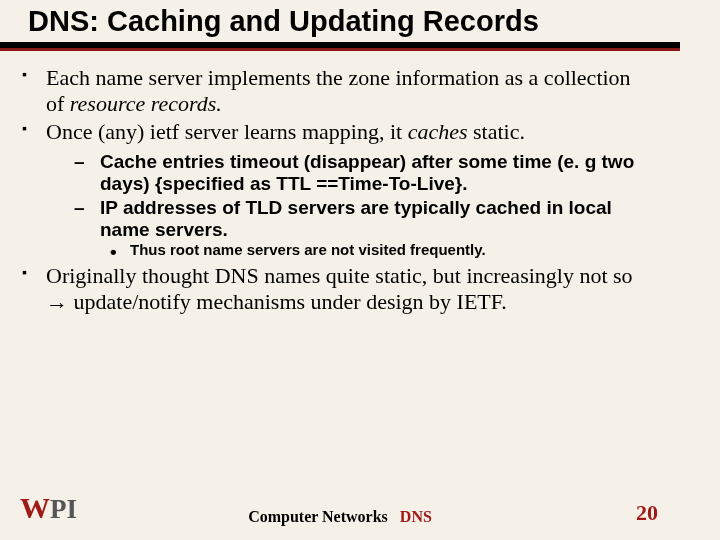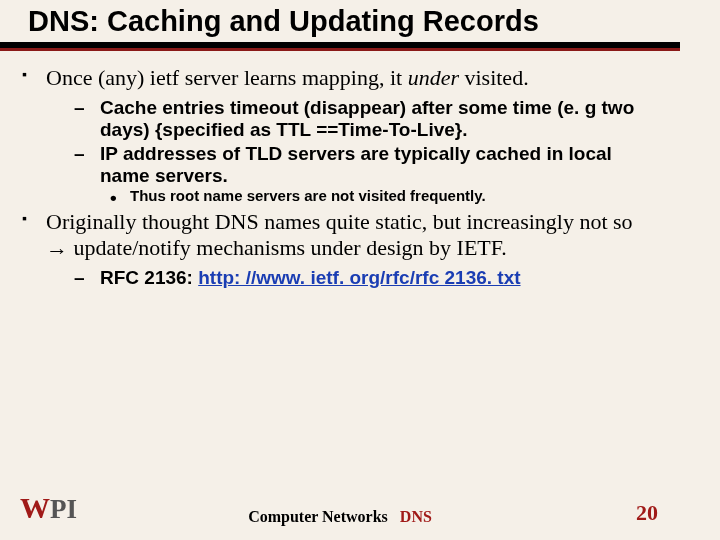--- a/index.html
+++ b/index.html
@@ -141,42 +141,40 @@
 <body>
 
 <div class="slide">
 
   <div class="title-bar">DNS: Caching and Updating Records</div>
   <div class="title-underline"></div>
 
   <div class="body">
     <ul class="top">
       <li>
-        <span>Once (any) ietf server learns mapping, it </span><span class="ital">under</span><span> visited.</span>
+        <span>Each name server implements the zone information as a collection of </span><span class="ital">resource records.</span>
+      </li>
+      <li>
+        <span>Once (any) ietf server learns mapping, it </span><span class="ital">caches</span><span> static.</span>
         <ul class="sub">
           <li>
             <span>Cache entries timeout (disappear) after some time (e. g two days) </span><span class="ttl-brace">{specified as TTL ==Time-To-Live}</span><span>.</span>
           </li>
           <li>
             <span>IP addresses of TLD servers are typically cached in local name servers.</span>
             <ul class="subsub">
               <li>
                 <span>Thus root name servers are not visited frequently.</span>
               </li>
             </ul>
           </li>
         </ul>
       </li>
       <li>
         <span>Originally thought DNS names quite static, but increasingly not so </span><span>→</span><span> update/notify mechanisms under design by IETF.</span>
-        <ul class="sub">
-          <li>
-            <span>RFC 2136: </span><span class="link">http: //www. ietf. org/rfc/rfc 2136. txt</span>
-          </li>
-        </ul>
       </li>
     </ul>
   </div>
 
   <div class="footer">
     <div class="logo">
       <svg width="70" height="34" viewBox="0 0 70 34">
         <text x="0" y="26" font-family="Georgia, 'Times New Roman', serif" font-size="30" font-weight="bold" fill="#a01a18">W</text>
         <text x="30" y="26" font-family="Georgia, 'Times New Roman', serif" font-size="27" font-weight="bold" fill="#555">PI</text>
       </svg>

